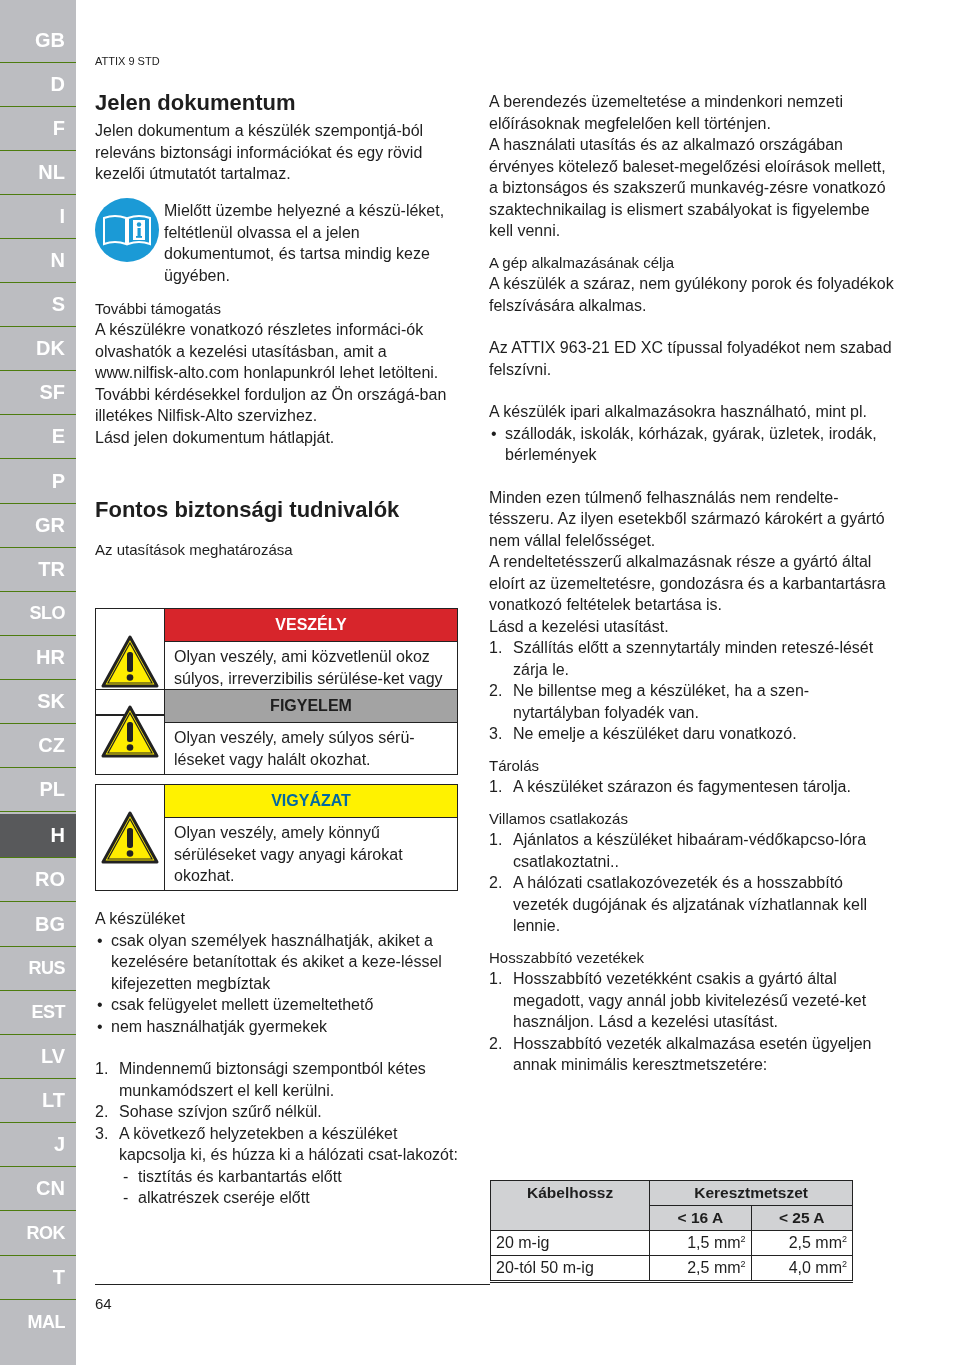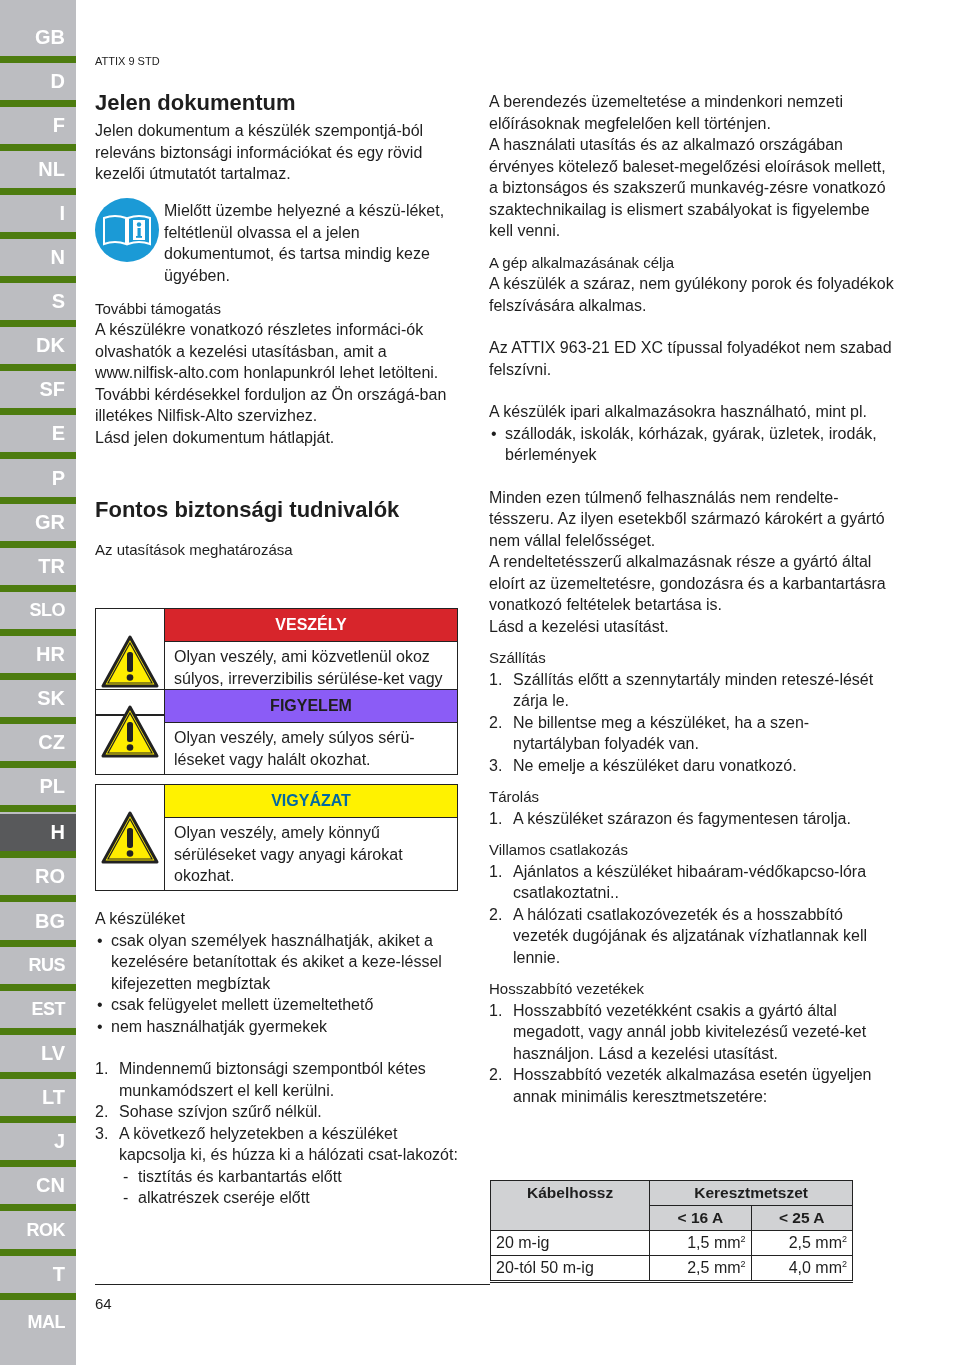--- a/index.html
+++ b/index.html
@@ -1,18 +1,18 @@
 <!DOCTYPE html>
 <html><head>
 <meta charset="utf-8">
 <style>
   html, body { margin:0; padding:0; }
   body { width:954px; height:1365px; position:relative; background:#fff; font-family:"Liberation Sans", sans-serif; color:#1e1e1e; overflow:hidden; }
   .sidebar { position:absolute; left:0; top:0; width:76px; height:1365px; background:#bcbdc1; }
-  .lang { position:absolute; left:0; width:76px; height:44px; display:flex; align-items:center; justify-content:flex-end; padding-right:11px; box-sizing:border-box; color:#fff; font-weight:bold; font-size:20px; border-bottom:7px solid #4d7c0f; cursor:pointer; }
+  .lang { position:absolute; left:0; width:76px; height:44px; display:flex; align-items:center; justify-content:flex-end; padding-right:11px; box-sizing:border-box; color:#fff; font-weight:bold; font-size:20px; border-bottom:1px solid #4d7c0f; cursor:pointer; }
   .lang.narrow { font-size:18px; letter-spacing:-0.5px; }
   .lang.active { background:#58595b; }
   .abs { position:absolute; }
   .header { left:95px; top:55px; font-size:11px; color:#222; }
   h1 { margin:0; font-size:22px; font-weight:bold; color:#1e1e1e; }
   h3 { margin:0; font-size:15px; font-weight:normal; }
   .p { font-size:16px; line-height:21.5px; }
   .col { position:absolute; }
   .info-icon { position:absolute; left:95px; top:198px; width:64px; height:64px; }
   .warn { position:absolute; left:95px; width:363px; border:1px solid #222; display:flex; box-sizing:border-box; }
@@ -123,21 +123,21 @@
 <div class="warn" style="top:689px; height:86px;">
   <div class="ic">
       <svg width="60" height="56" viewBox="0 0 60 56">
         <path d="M30 3 L57 52 L3 52 Z" fill="#ffed00" stroke="#222" stroke-width="3" stroke-linejoin="round"></path>
         <path d="M30 9 L52 49 L8 49 Z" fill="none" stroke="#222" stroke-width="1.2"></path>
         <rect x="27" y="18" width="6" height="20" rx="2.5" fill="#222"></rect>
         <circle cx="30" cy="43.5" r="3.3" fill="#222"></circle>
       </svg>
     </div>
   <div class="bd">
-    <div class="ttl" style="background:#8b5cf6;color:#1e1e1e">FIGYELEM</div>
+    <div class="ttl" style="background:#a3a3a3;color:#1e1e1e">FIGYELEM</div>
     <div class="txt">Olyan veszély, amely súlyos sérü-léseket vagy halált okozhat.</div>
   </div>
 </div>
 <div class="warn" style="top:784px; height:107px;">
   <div class="ic">
       <svg width="60" height="56" viewBox="0 0 60 56">
         <path d="M30 3 L57 52 L3 52 Z" fill="#ffed00" stroke="#222" stroke-width="3" stroke-linejoin="round"></path>
         <path d="M30 9 L52 49 L8 49 Z" fill="none" stroke="#222" stroke-width="1.2"></path>
         <rect x="27" y="18" width="6" height="20" rx="2.5" fill="#222"></rect>
         <circle cx="30" cy="43.5" r="3.3" fill="#222"></circle>
@@ -176,21 +176,20 @@
   <div>A készülék a száraz, nem gyúlékony porok és folyadékok felszívására alkalmas.</div>
   <div style="margin-top:21px">Az ATTIX 963-21 ED XC típussal folyadékot nem szabad felszívni.</div>
   <div style="margin-top:21px">A készülék ipari alkalmazásokra használható, mint pl.</div>
   <ul class="bul">
     <li>szállodák, iskolák, kórházak, gyárak, üzletek, irodák, bérlemények</li>
   </ul>
   <div style="margin-top:21px">Minden ezen túlmenő felhasználás nem rendelte-tésszeru. Az ilyen esetekből származó károkért a gyártó nem vállal felelősséget.</div>
   <div>A rendeltetésszerű alkalmazásnak része a gyártó által eloírt az üzemeltetésre, gondozásra és a karbantartásra vonatkozó feltételek betartása is.</div>
   <div>Lásd a kezelési utasítást.</div>
 
-  <h3 style="margin-top:10px">Szállítás</h3>
   <ol class="num">
     <li><span class="n">1.</span><span>Szállítás előtt a szennytartály minden reteszé-lését zárja le.</span></li>
     <li><span class="n">2.</span><span>Ne billentse meg a készüléket, ha a szen-nytartályban folyadék van.</span></li>
     <li><span class="n">3.</span><span>Ne emelje a készüléket daru vonatkozó.</span></li>
   </ol>
 
   <h3 style="margin-top:10px">Tárolás</h3>
   <ol class="num">
     <li><span class="n">1.</span><span>A készüléket szárazon és fagymentesen tárolja.</span></li>
   </ol>

